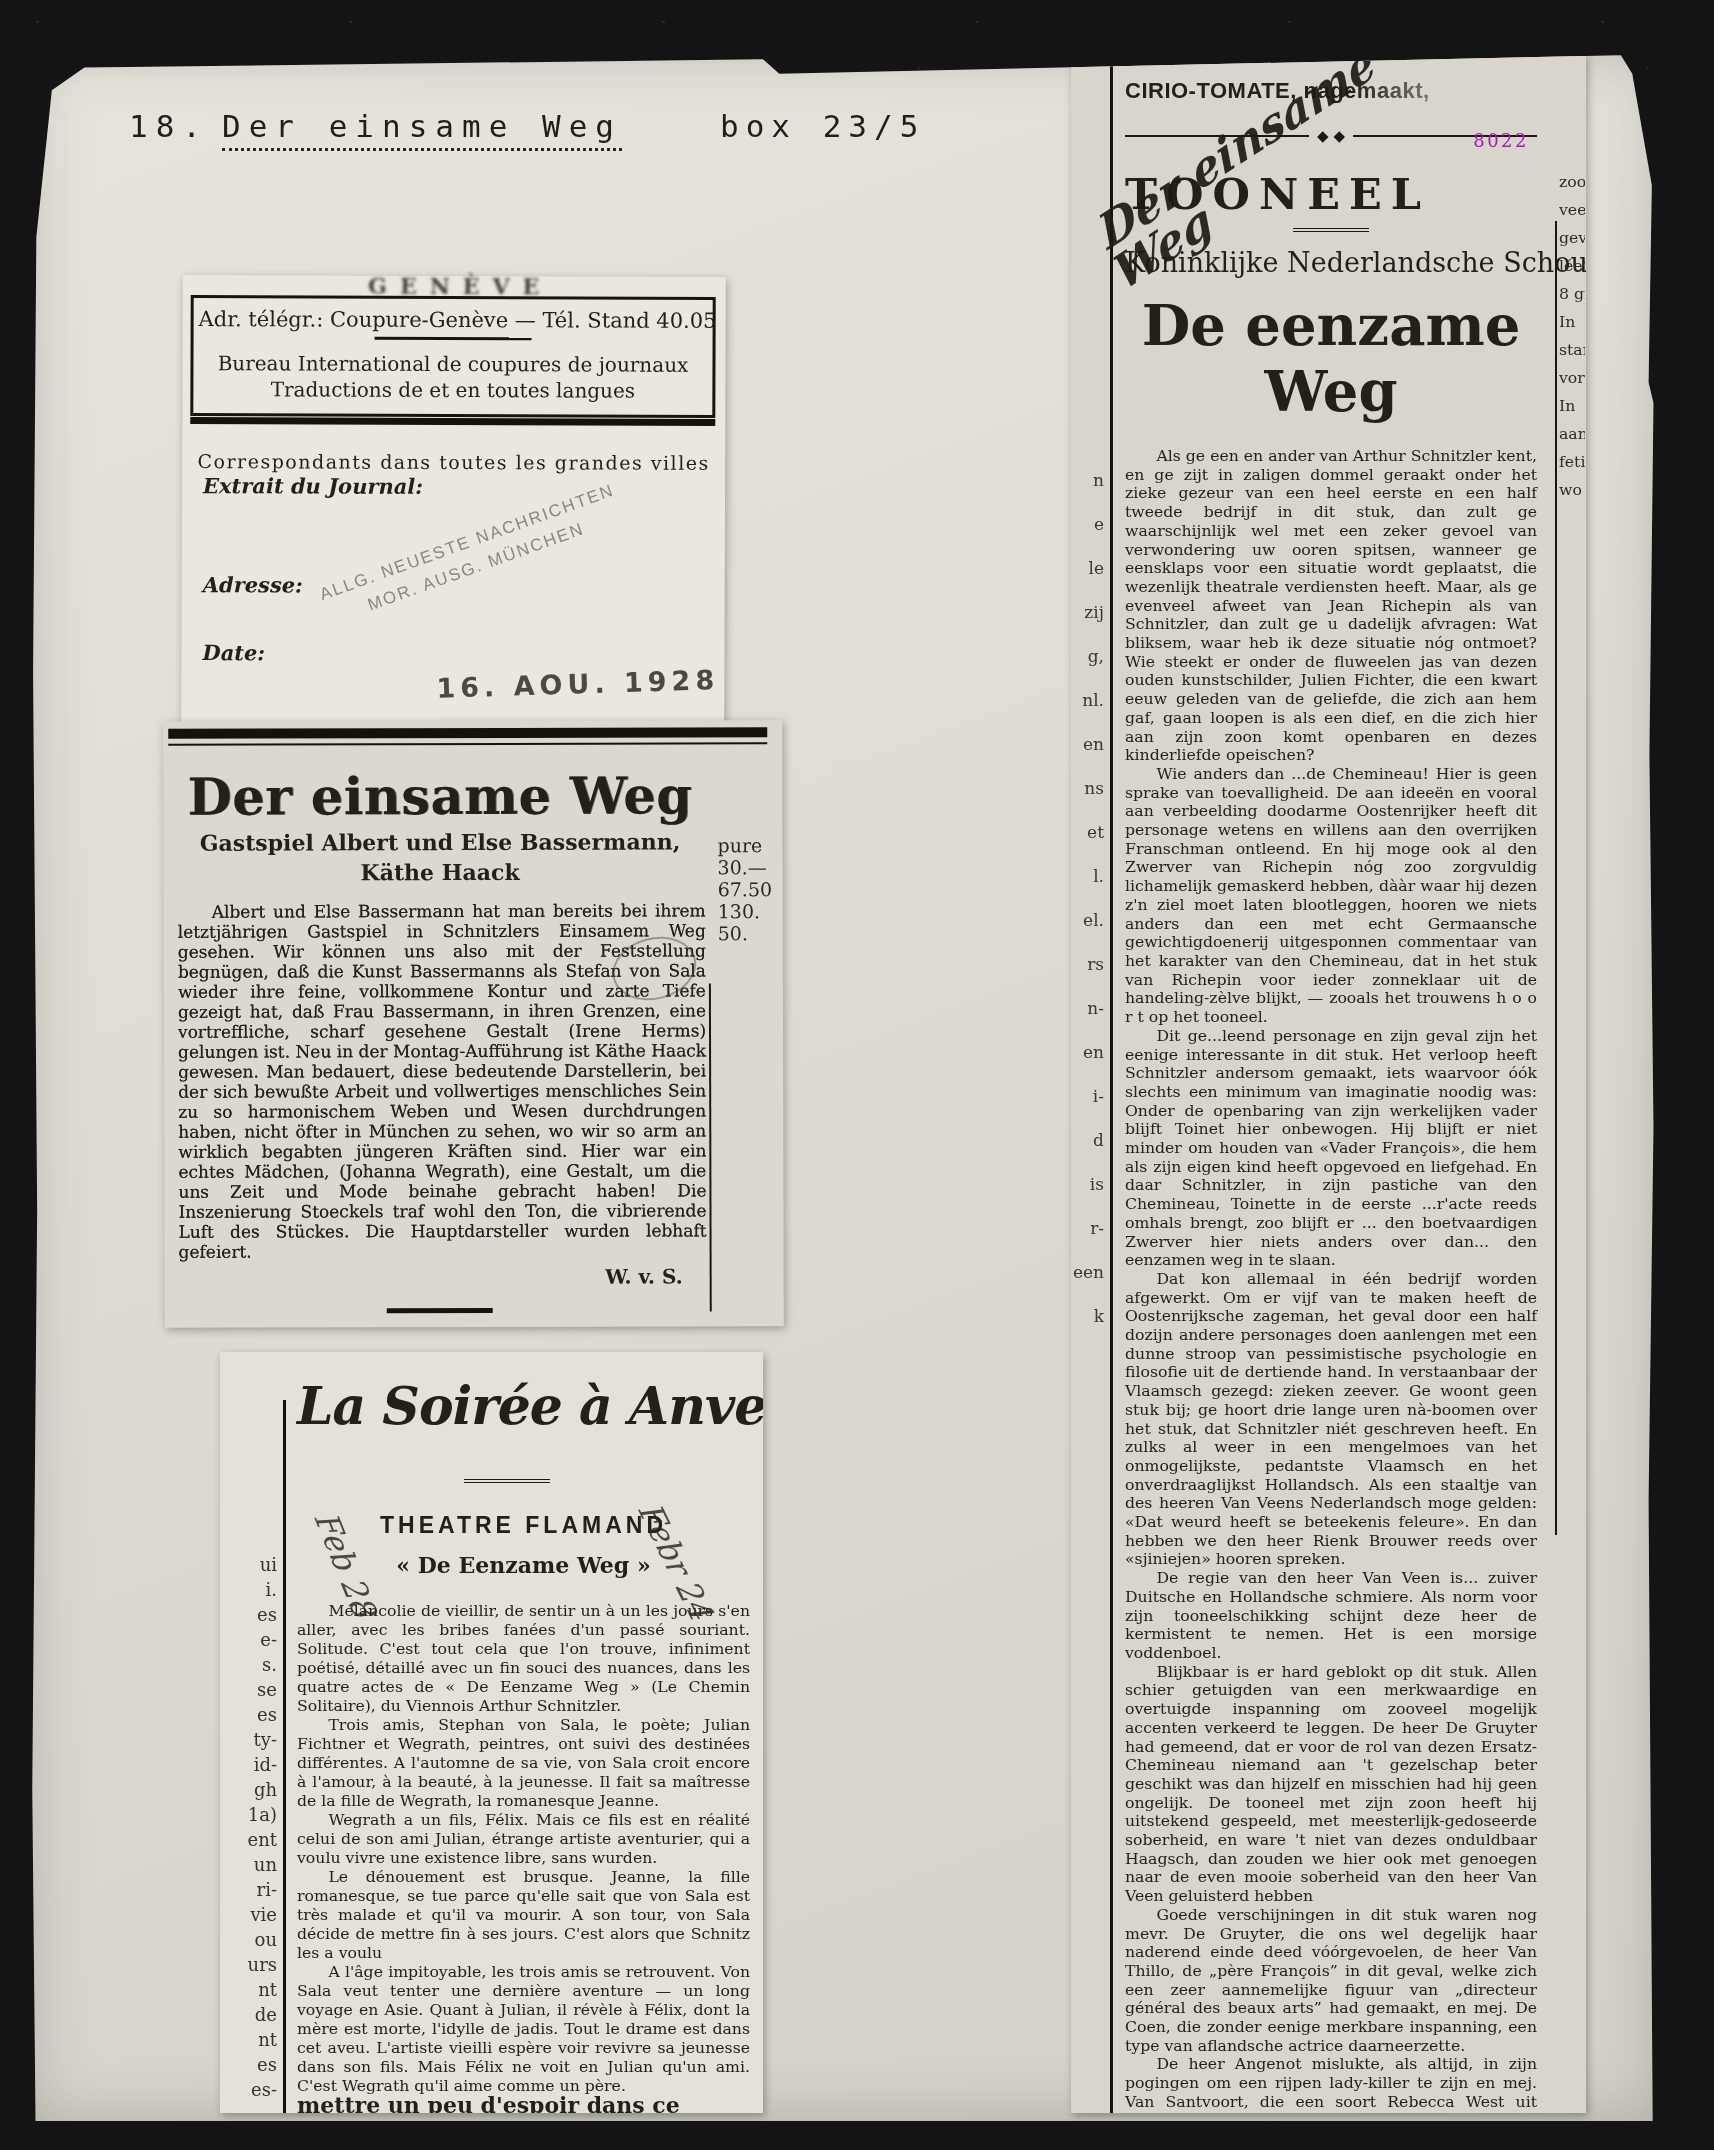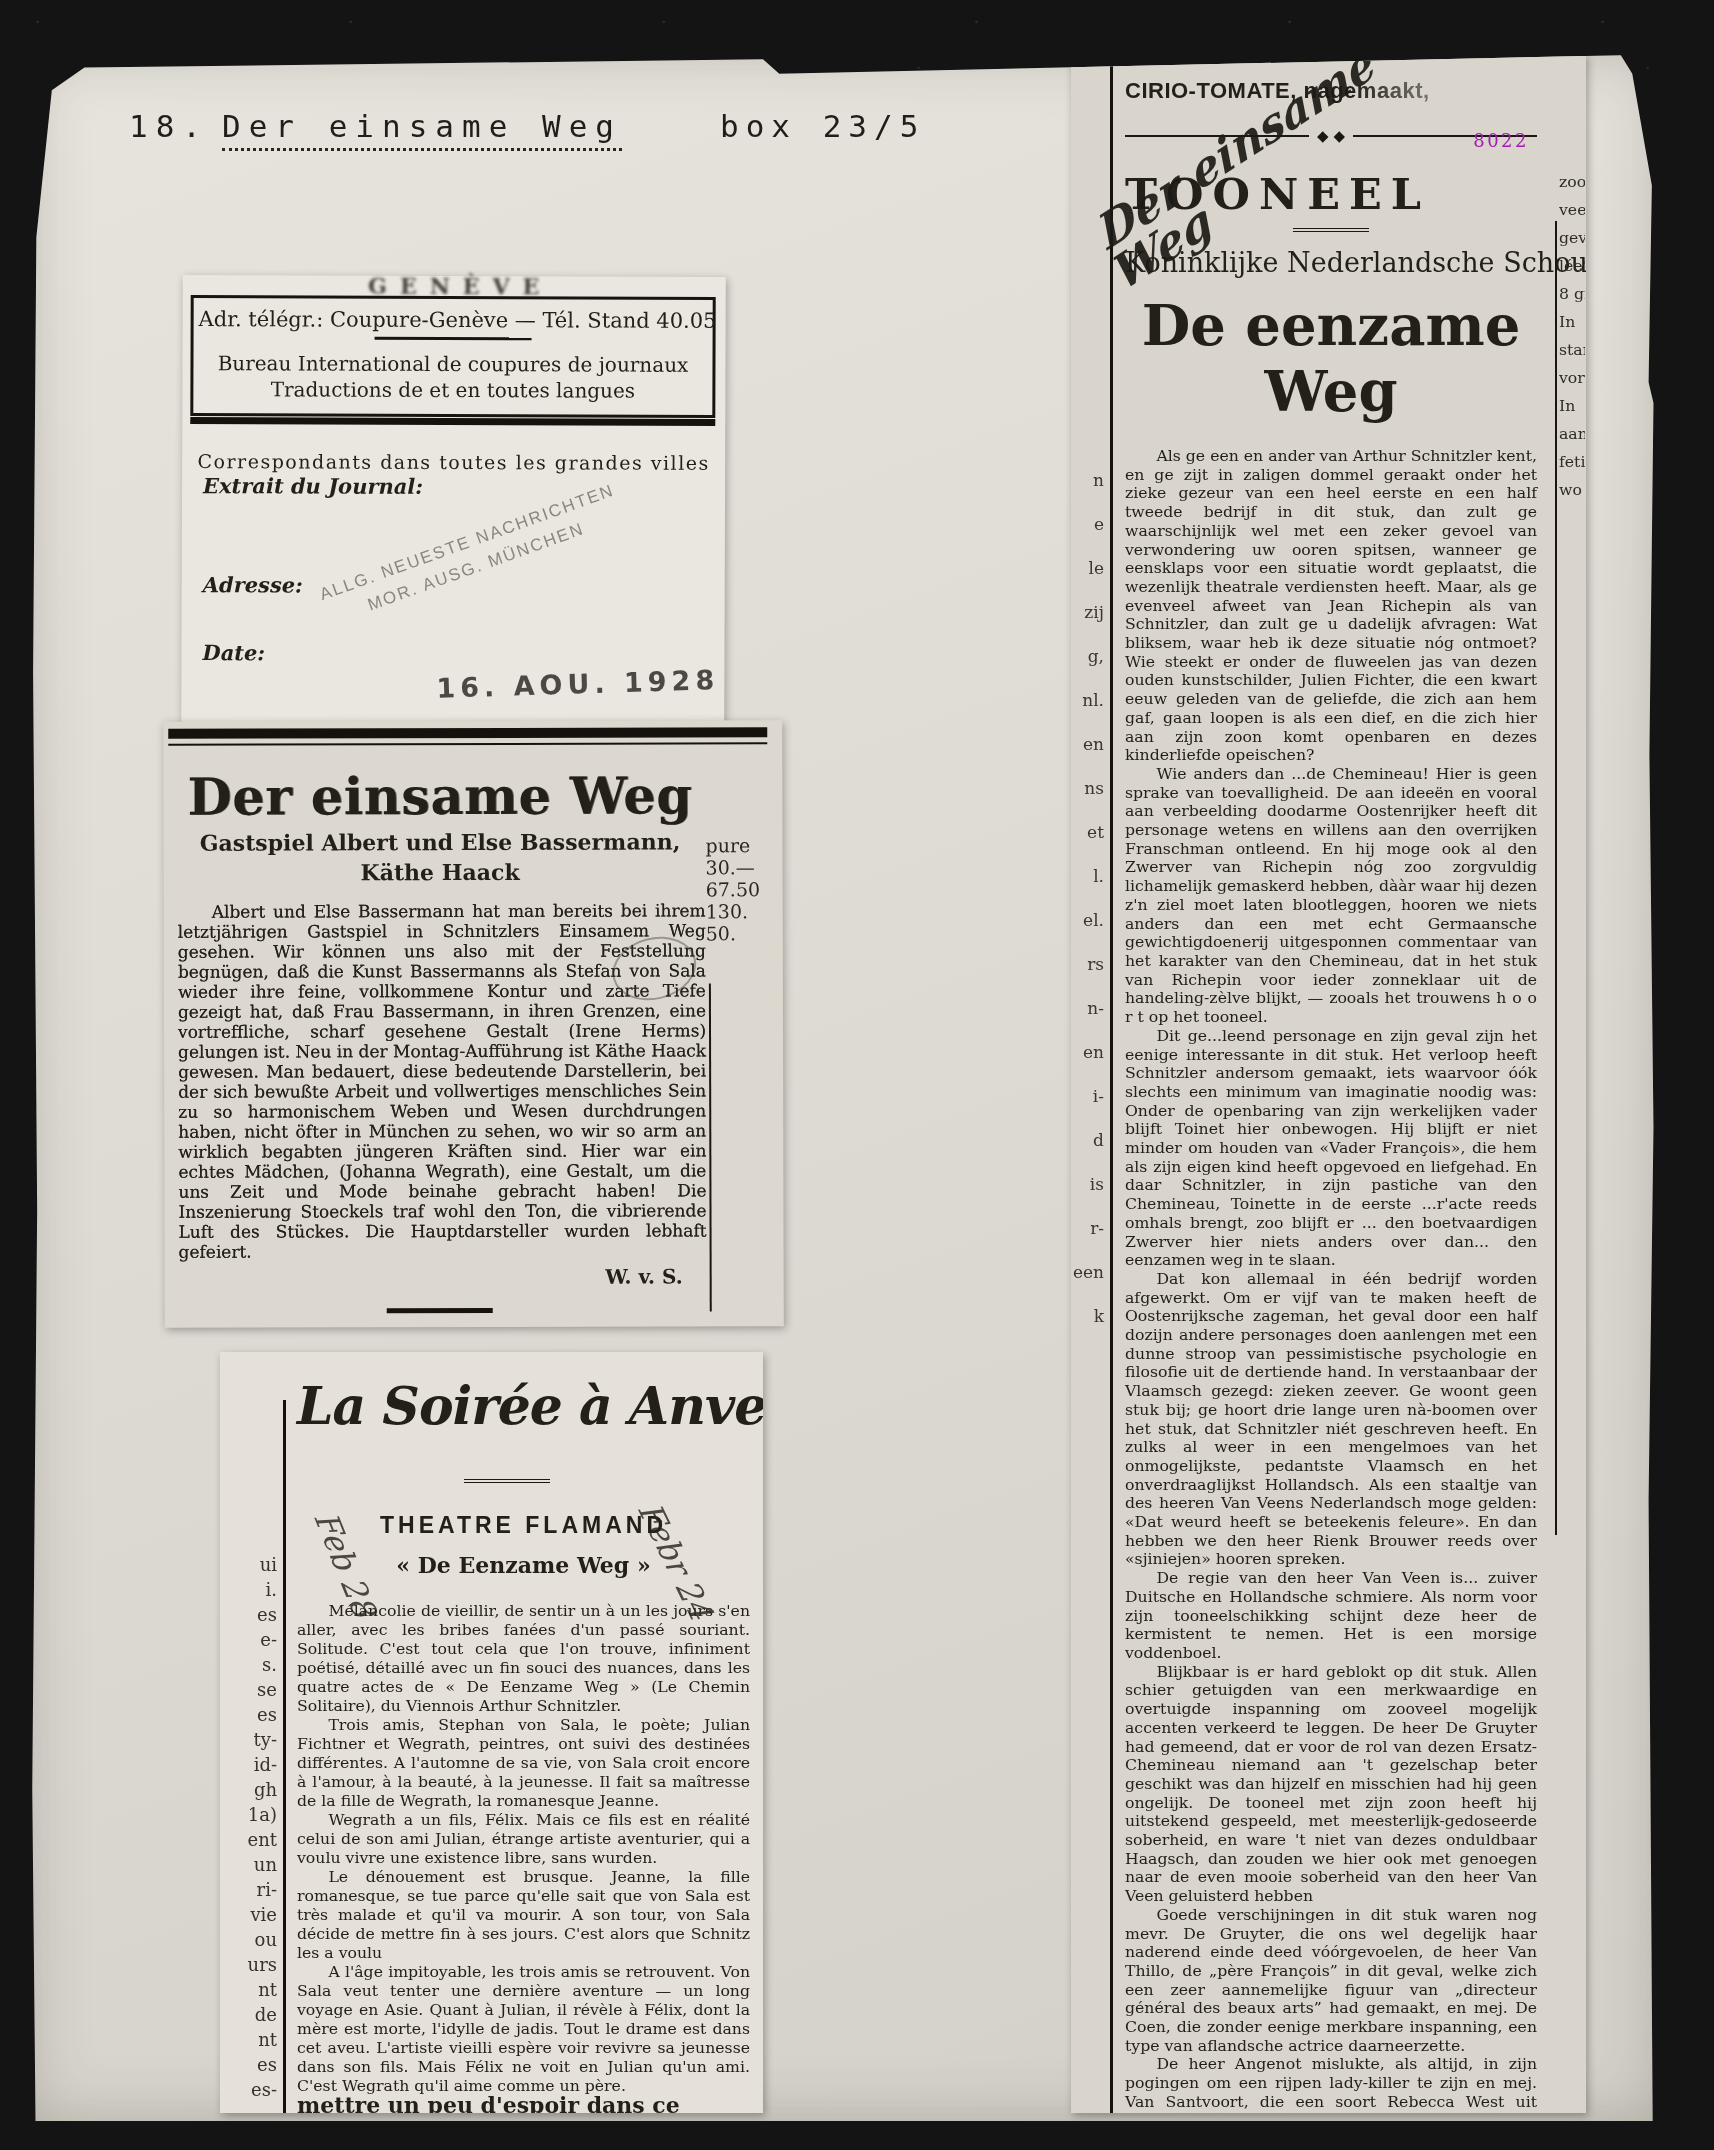--- a/index.html
+++ b/index.html
@@ -50,21 +50,21 @@
   .g-rule1{margin:7px 15px 0 5px;height:10px;background:#15120d;}
   .g-rule2{margin:4.5px 15px 0 5px;height:2.5px;background:#15120d;}
   .g-title{margin:21px 76px 0 10px;text-align:center;font-size:51px;font-weight:bold;
     letter-spacing:0.5px;text-shadow:1px 0 0 rgba(20,17,12,.55);}
   .g-sub{margin:3px 76px 0 10px;text-align:center;font-size:22px;font-weight:bold;line-height:27px;}
   .g-sub:first-of-type{margin-top:13px;}
   .g-body{margin:15px 77px 0 14px;font-size:17px;line-height:20px;text-align:justify;
     text-indent:2em;text-shadow:0 0 0.5px rgba(22,19,14,.75);}
   .g-sig{margin:4px 101px 0 0;text-align:right;font-size:20px;font-weight:bold;}
   .g-div{width:106px;height:4.5px;background:#17130d;margin:19px 0 0 222px;}
-  .g-frags{position:absolute;right:12px;top:114px;width:65px;font-size:19px;color:#2a2721;}
+  .g-frags{position:absolute;right:0;top:114px;width:65px;font-size:19px;color:#2a2721;}
   .g-frags div{line-height:22px;}
   .g-vrule{position:absolute;right:72px;top:263px;height:328px;width:2.5px;background:#1a1712;}
   .g-scribble{position:absolute;right:86px;top:217px;width:81px;height:58px;
     border:2px solid rgba(55,52,46,.40);border-radius:50%;transform:rotate(-14deg);}
 
   
   .french{left:191px;top:1301px;width:543px;height:761px;background:#e5e1d9;overflow:hidden;}
   .f-frags{position:absolute;left:0;top:200px;width:57px;text-align:right;font-size:18px;color:#37332c;}
   .f-frags div{line-height:25px;}
   .f-vrule{position:absolute;left:63px;top:48px;bottom:0;width:3px;background:#14110c;}

